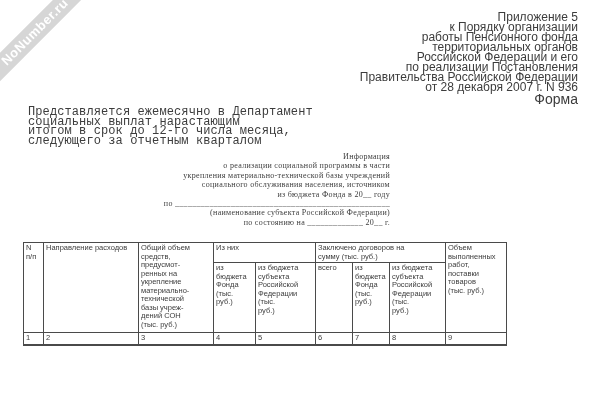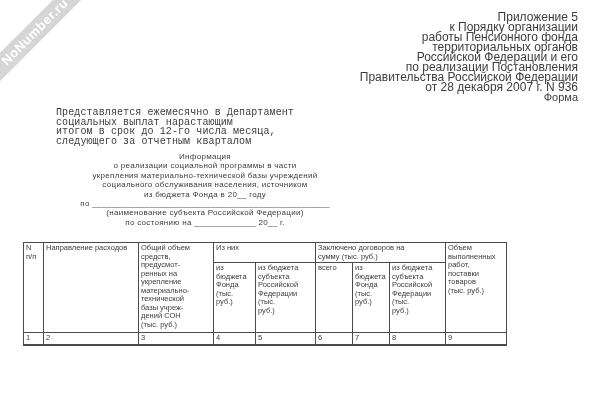--- a/index.html
+++ b/index.html
@@ -29,39 +29,38 @@
     position: absolute;
     top: 12px; right: 22px;
     text-align: right;
     font-size: 12px;
     line-height: 10px;
     color: #3c3c3c;
   }
   .form-label {
     position: absolute;
     top: 91px; right: 22px;
-    font-size: 11px;
+    font-size: 14px;
     color: #3c3c3c;
   }
   .note {
     position: absolute;
     left: 28px; top: 108px;
     font-family: "Liberation Mono", "DejaVu Sans Mono", monospace;
-    font-size: 10px;
+    font-size: 12px;
     line-height: 9.5px;
     letter-spacing: 0.1px;
     color: #3c3c3c;
-    margin-left: 28px;
   }
   .title-block {
     position: absolute;
     left: 20px; top: 152px;
     width: 370px;
-    text-align: center;
-    font-family: Liberation Sans, sans-serif;
+    text-align: right;
+    font-family: Liberation Serif, serif;
     font-size: 8px;
     line-height: 9.4px;
     letter-spacing: 0.3px;
     color: #3c3c3c;
   }
   table.tbl {
     position: absolute;
     left: 23px; top: 242px;
     width: 483px;
     border-collapse: collapse;

